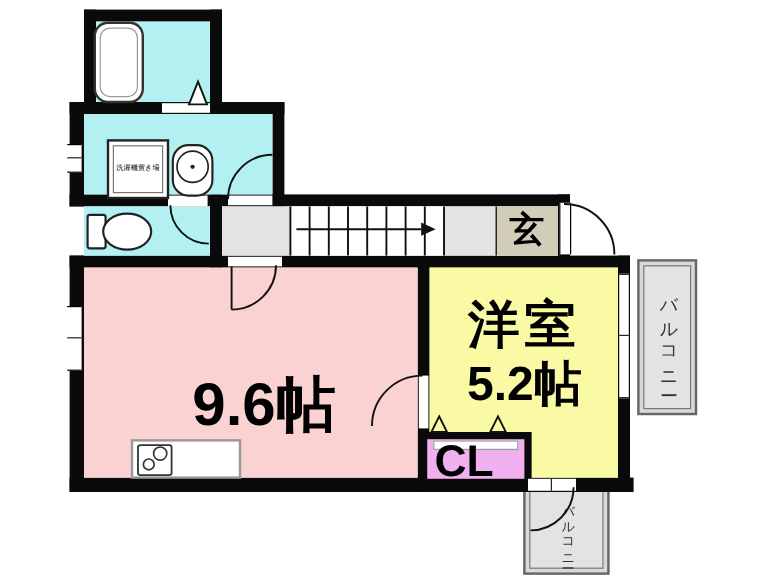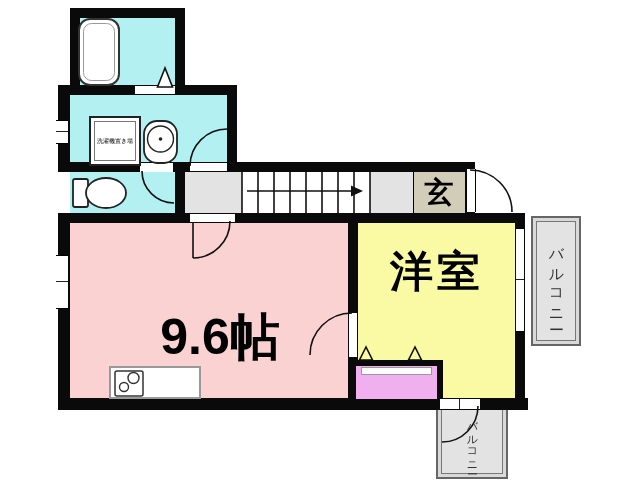--- a/index.html
+++ b/index.html
@@ -126,16 +126,18 @@
     <polygon points="415,347 408.5,360 421.5,360" fill="#fafaa5" stroke="#111" stroke-width="1.6"></polygon>
 
     <rect x="110" y="367" width="90" height="31" fill="#fff" stroke="#999" stroke-width="2"></rect>
     <rect x="115" y="371" width="28" height="25" rx="2" fill="#fff" stroke="#333" stroke-width="1.5"></rect>
     <circle cx="124" cy="387" r="4.5" fill="none" stroke="#333" stroke-width="1.4"></circle>
     <circle cx="133.5" cy="378" r="5.5" fill="none" stroke="#333" stroke-width="1.4"></circle>
   </svg>
 
   <div class="label" style="left:145px;top:312px;width:150px;font-size:50px;">9.6帖</div>
   <div class="label" style="left:362px;top:250px;width:150px;font-size:43px;letter-spacing:4px;">洋室</div>
+  <div class="label" style="left:362px;top:300px;width:150px;font-size:40px;">5.2帖</div>
   <div class="label" style="left:413px;top:178px;width:52px;font-size:29px;">玄</div>
+  <div class="label" style="left:362px;top:366px;width:70px;font-size:37px;text-align:left;">CL</div>
   <div class="label" style="left:91px;top:138px;width:48px;font-size:6px;font-weight:normal;">洗濯機置き場</div>
 
 </div>
 
 </body></html>

